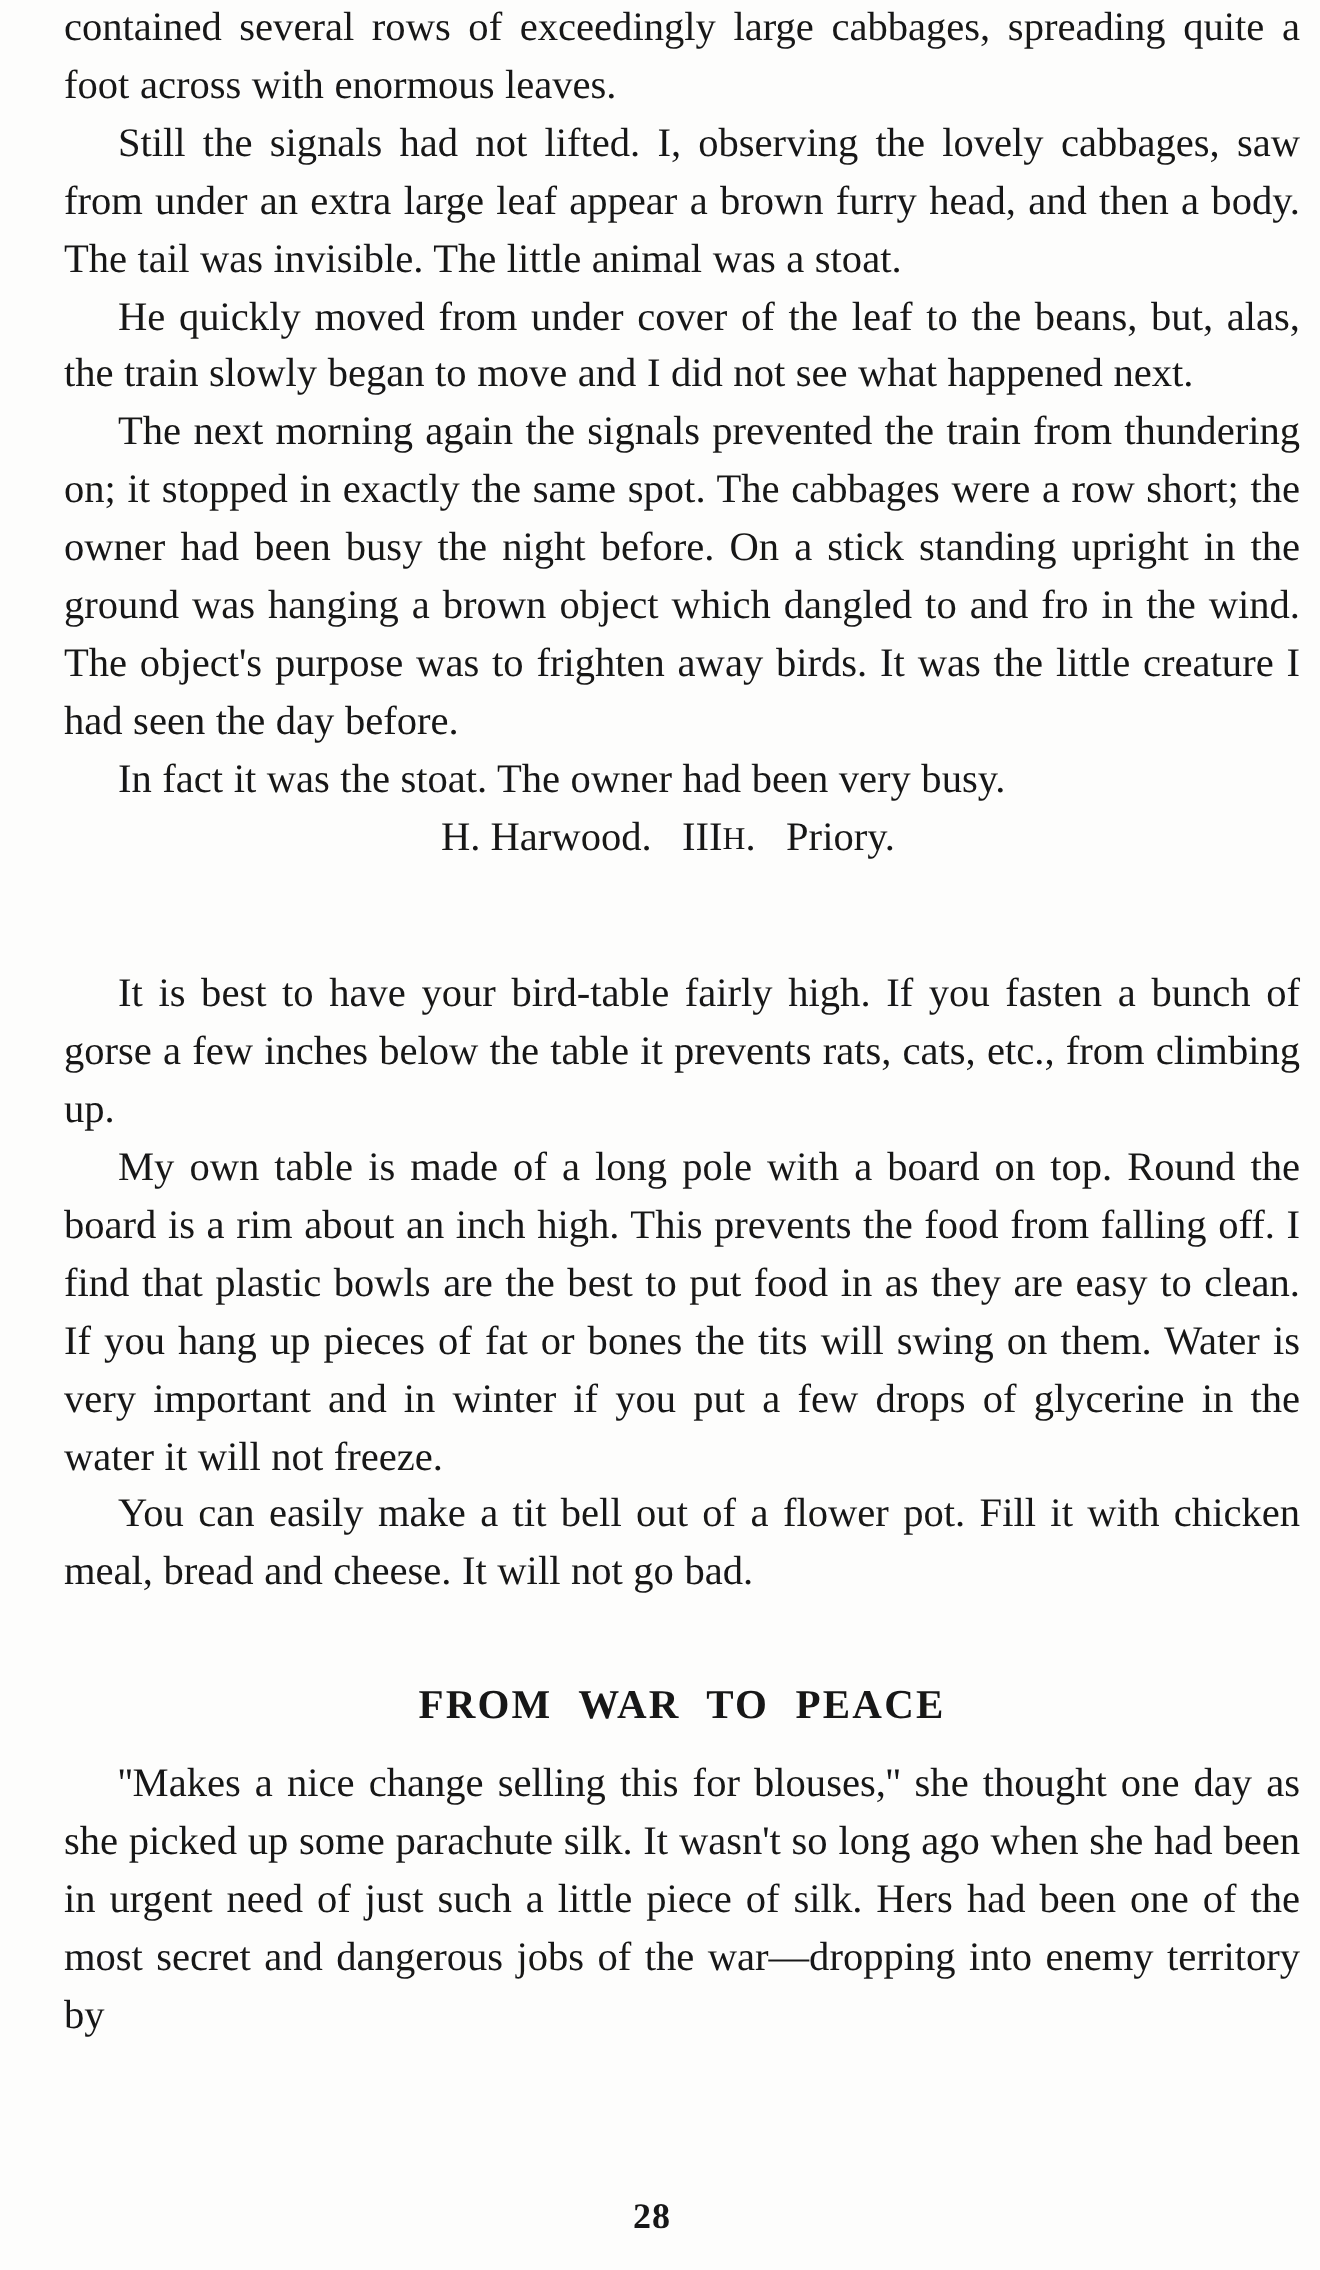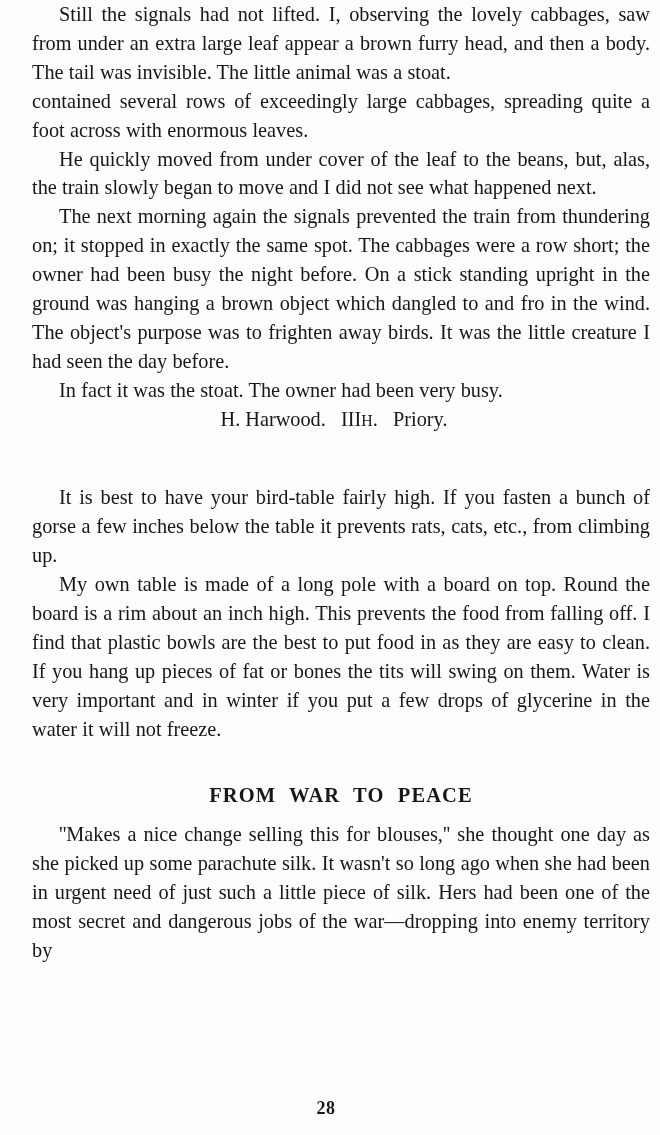--- a/index.html
+++ b/index.html
@@ -79,38 +79,39 @@
     letter-spacing: 0.5px;
   }
 </style>
 </head>
 <body>
 
 <div class="page" style="background: rgb(253, 253, 252); color: rgb(23, 23, 23);">
   <div class="column">
 
     <div>
+      <p class="body-par no-indent">contained several rows of exceedingly large cabbages, spreading quite a foot across with enormous leaves.</p>
       <p class="body-par">Still the signals had not lifted. I, observing the lovely cabbages, saw from under an extra large leaf appear a brown furry head, and then a body. The tail was invisible. The little animal was a stoat.</p>
-      <p class="body-par no-indent">contained several rows of exceedingly large cabbages, spreading quite a foot across with enormous leaves.</p>
       <p class="body-par">He quickly moved from under cover of the leaf to the beans, but, alas, the train slowly began to move and I did not see what happened next.</p>
       <p class="body-par">The next morning again the signals prevented the train from thundering on; it stopped in exactly the same spot. The cabbages were a row short; the owner had been busy the night before. On a stick standing upright in the ground was hanging a brown object which dangled to and fro in the wind. The object's purpose was to frighten away birds. It was the little creature I had seen the day before.</p>
       <p class="body-par">In fact it was the stoat. The owner had been very busy.</p>
       <p class="byline">
         <span>H. Harwood.</span>&nbsp;&nbsp;
         <span><span>III</span><span class="sc">H</span><span>.</span></span>&nbsp;&nbsp;
         <span>Priory.</span>
       </p>
     </div>
 
     <div class="spacer-lg"></div>
 
     <div>
       <div class="spacer-xs"></div>
       <p class="body-par">It is best to have your bird-table fairly high. If you fasten a bunch of gorse a few inches below the table it prevents rats, cats, etc., from climbing up.</p>
       <p class="body-par">My own table is made of a long pole with a board on top. Round the board is a rim about an inch high. This prevents the food from falling off. I find that plastic bowls are the best to put food in as they are easy to clean. If you hang up pieces of fat or bones the tits will swing on them. Water is very important and in winter if you put a few drops of glycerine in the water it will not freeze.</p>
+      <p class="body-par">You can easily make a tit bell out of a flower pot. Fill it with chicken meal, bread and cheese. It will not go bad.</p>
     </div>
 
     <div class="spacer-lg"></div>
 
     <div>
       <h2 class="section-heading wide">FROM WAR TO PEACE</h2>
       <div class="spacer-xs"></div>
       <p class="body-par full-justify">''Makes a nice change selling this for blouses,'' she thought one day as she picked up some parachute silk. It wasn't so long ago when she had been in urgent need of just such a little piece of silk. Hers had been one of the most secret and dangerous jobs of the war—dropping into enemy territory by</p>
     </div>
 

